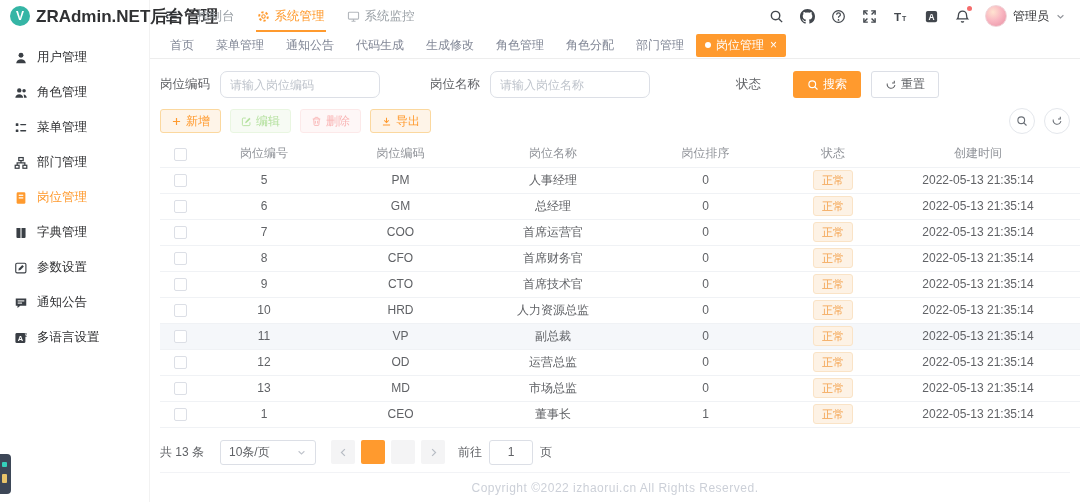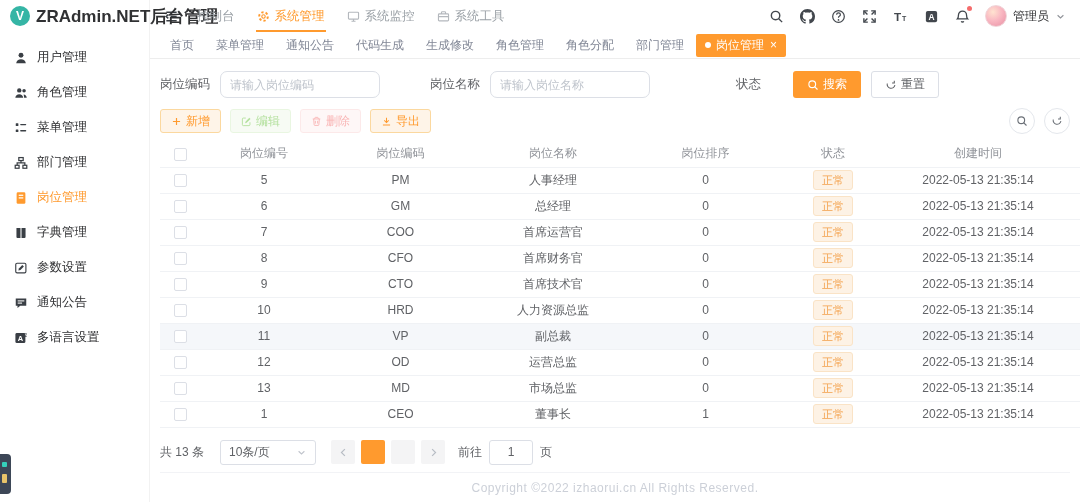--- a/index.html
+++ b/index.html
@@ -244,29 +244,20 @@
     <span>系统管理</span>
   </div>
           <div class="nav-item">
     <span class="ni-icon">
               <svg viewBox="0 0 16 16" fill="none" stroke="currentColor" stroke-width="1.4">
                 <rect x="1.8" y="2.8" width="12.4" height="8.4" rx="1"></rect>
                 <path d="M5.5 13.8h5M8 11.2v2.6"></path>
               </svg>
             </span>
     <span>系统监控</span>
-  </div>
-          <div class="nav-item">
-    <span class="ni-icon">
-              <svg viewBox="0 0 16 16" fill="none" stroke="currentColor" stroke-width="1.4">
-                <rect x="1.8" y="4.8" width="12.4" height="8.6" rx="1"></rect>
-                <path d="M5.5 4.8V3.2a1 1 0 011-1h3a1 1 0 011 1v1.6M1.8 8.2h12.4"></path>
-              </svg>
-            </span>
-    <span>系统工具</span>
   </div>
         </div>
       <div class="topbar-right">
         <div style="display:flex;align-items:center;gap:15px;">
             <span class="tool-btn">
               <svg viewBox="0 0 16 16" fill="none" stroke="currentColor" stroke-width="1.5">
                 <circle cx="7" cy="7" r="4.5"></circle>
                 <path d="M10.4 10.4L14 14"></path>
               </svg>
             </span>

